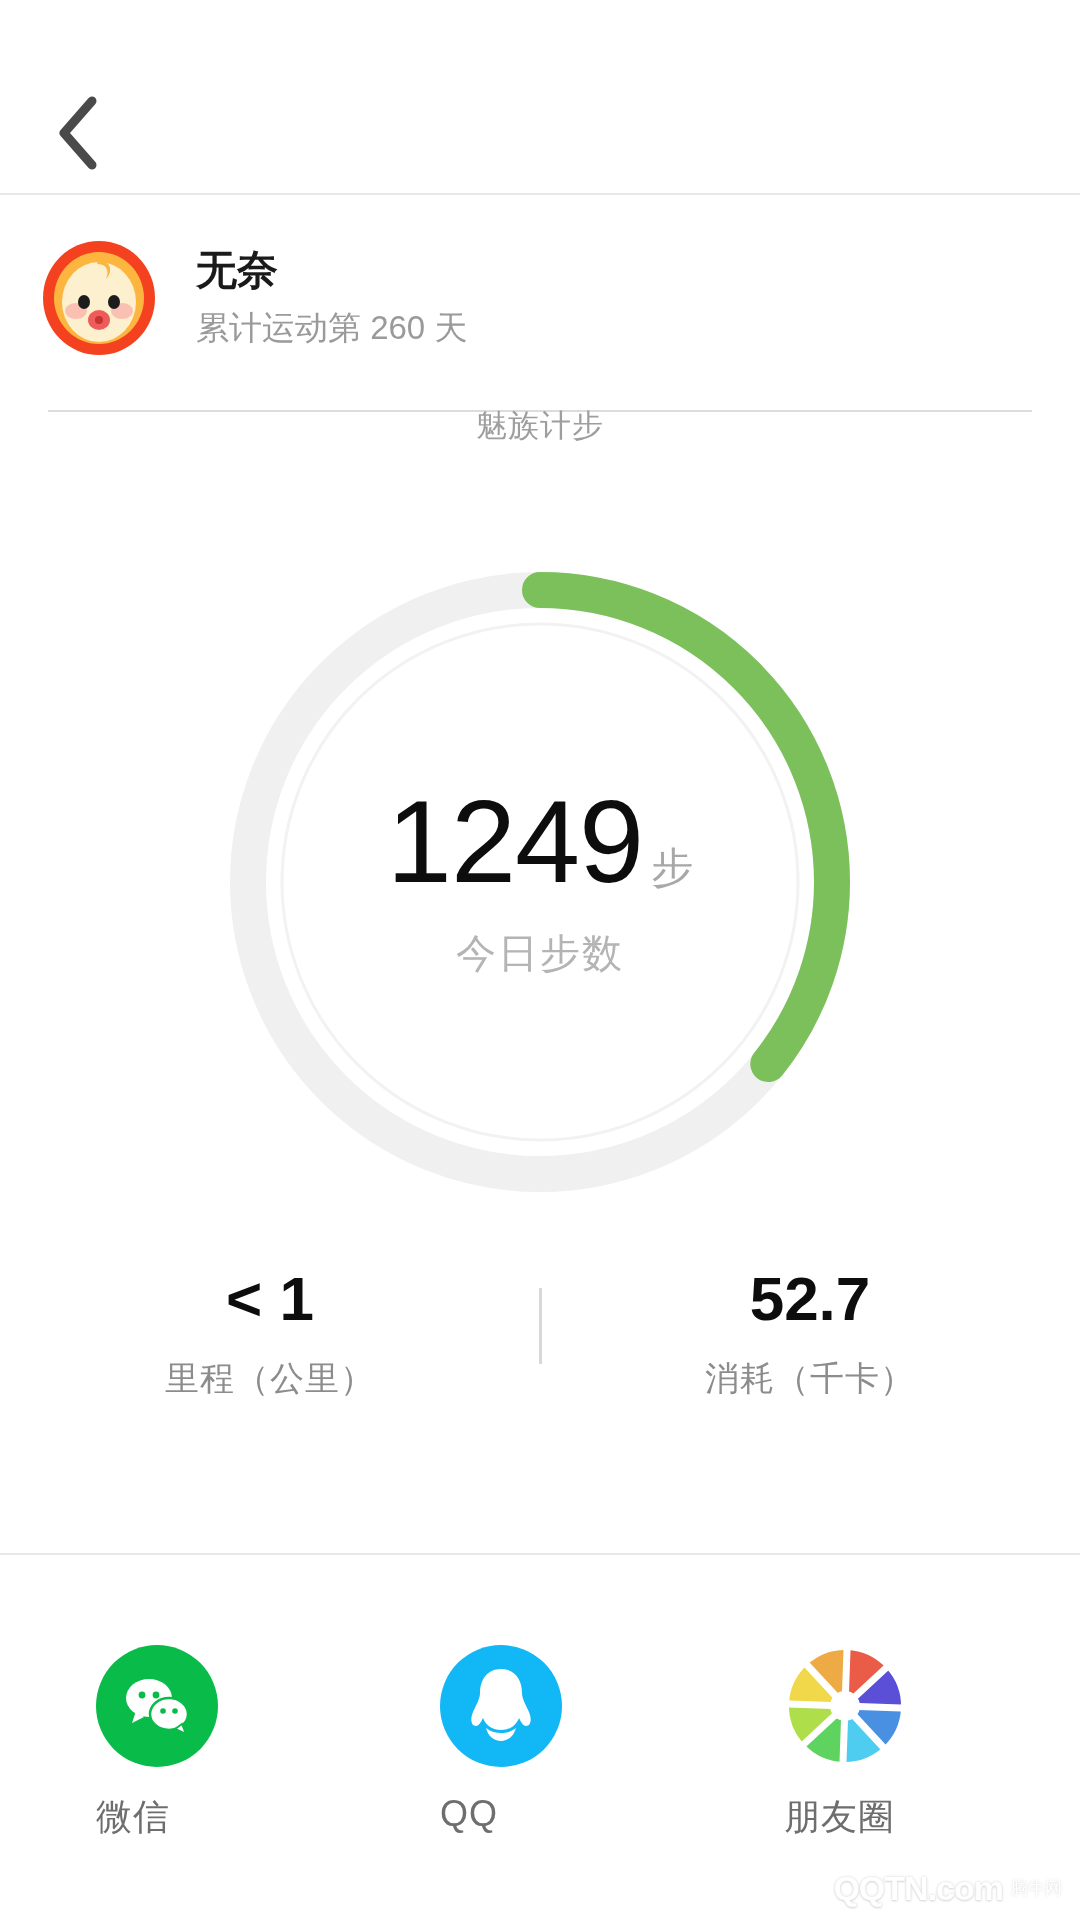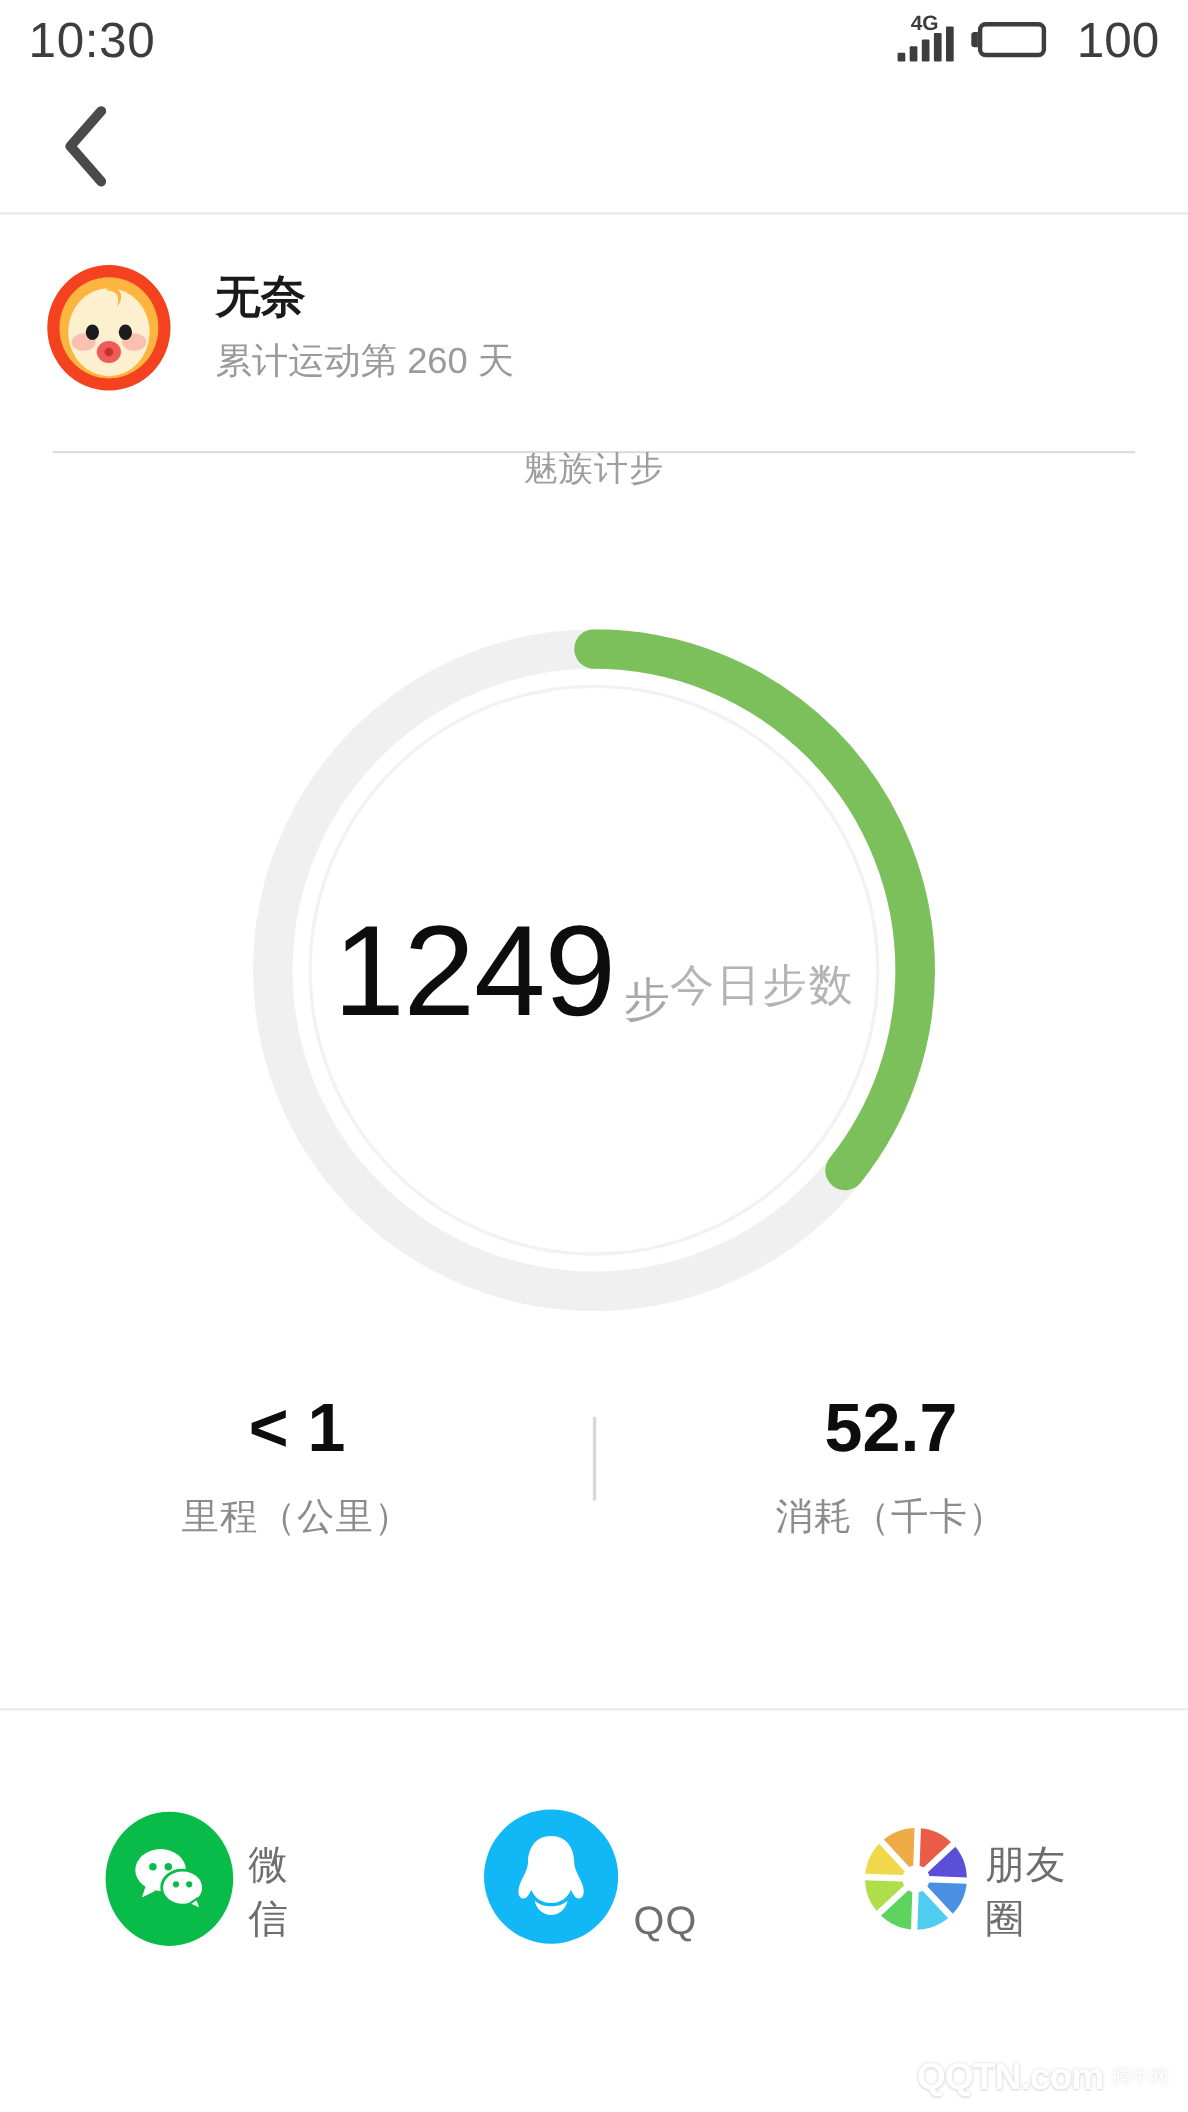--- a/index.html
+++ b/index.html
@@ -93,21 +93,21 @@
     position:absolute; top:405px; left:0; width:1080px;
     text-align:center; font-size:31px; color:#9e9e9e; letter-spacing:1px;
   }
   .ring-wrap {
     position:absolute; top:572px; left:50%; transform:translateX(-50%);
     width:620px; height:620px;
   }
   .ring-wrap svg { display:block; }
   .ring-center {
     position:absolute; top:0; left:0; width:620px; height:620px;
-    display:flex; flex-direction:row; align-items:center; justify-content:center;
+    display:flex; flex-direction:column; align-items:center; justify-content:center;
   }
   .steps-line {
     display:flex; align-items:baseline; justify-content:center;
   }
   .steps-num {
     font-size:117px; font-weight:400; color:#0d0d0d;
     letter-spacing:-1px; line-height:1;
   }
   .steps-unit {
     font-size:42px; color:#a8a8a8; margin-left:8px; line-height:1;
@@ -137,23 +137,22 @@
   
   .share-panel {
     position:absolute; top:1555px; left:0; width:1080px; height:365px;
     background:#ffffff;
   }
   .share-row {
     display:flex; align-items:flex-start; justify-content:space-around;
     padding:90px 24px 0 24px;
   }
   .share-item {
-    width:200px; display:flex; flex-direction:row; align-items:flex-end;
+    width:200px; display:flex; flex-direction:column; align-items:flex-start;
     cursor:pointer;
-    gap:14px;
   }
   .share-icon {
     width:122px; height:122px; border-radius:50%;
     display:flex; align-items:center; justify-content:center;
     position:relative; overflow:hidden;
   }
   .share-label {
     margin-top:26px; font-size:36px; color:#6e6e6e; letter-spacing:1px;
   }
 
@@ -171,40 +170,20 @@
   .wm-sub {
     font-size:17px; color:#ffffff;
     text-shadow:0 0 3px rgba(140,140,140,0.95);
   }
 </style>
 </head>
 <body>
 
 <div id="app">
 
-  <div class="statusbar">
-    <div class="status-time">10:30</div>
-    <div class="status-right">
-      <div class="signal-wrap">
-        <span class="net-label">4G</span>
-        <span class="bars">
-          <i></i>
-            <i></i>
-            <i></i>
-            <i></i>
-            <i></i>
-        </span>
-      </div>
-      <div class="battery">
-        <span class="bat-nub"></span>
-        <span class="bat-body"><span class="bat-fill"></span></span>
-      </div>
-      <div class="bat-pct">100</div>
-    </div>
-  </div>
 
   <div class="appbar">
     <div class="back-btn">
       <svg width="46" height="76" viewBox="0 0 46 76">
         <polyline points="38,6 10,38 38,70" fill="none" stroke="#4a4a4a" stroke-width="9" stroke-linecap="round" stroke-linejoin="round"></polyline>
       </svg>
     </div>
   </div>
   <div class="divider-full" style="top:193px;"></div>
 

